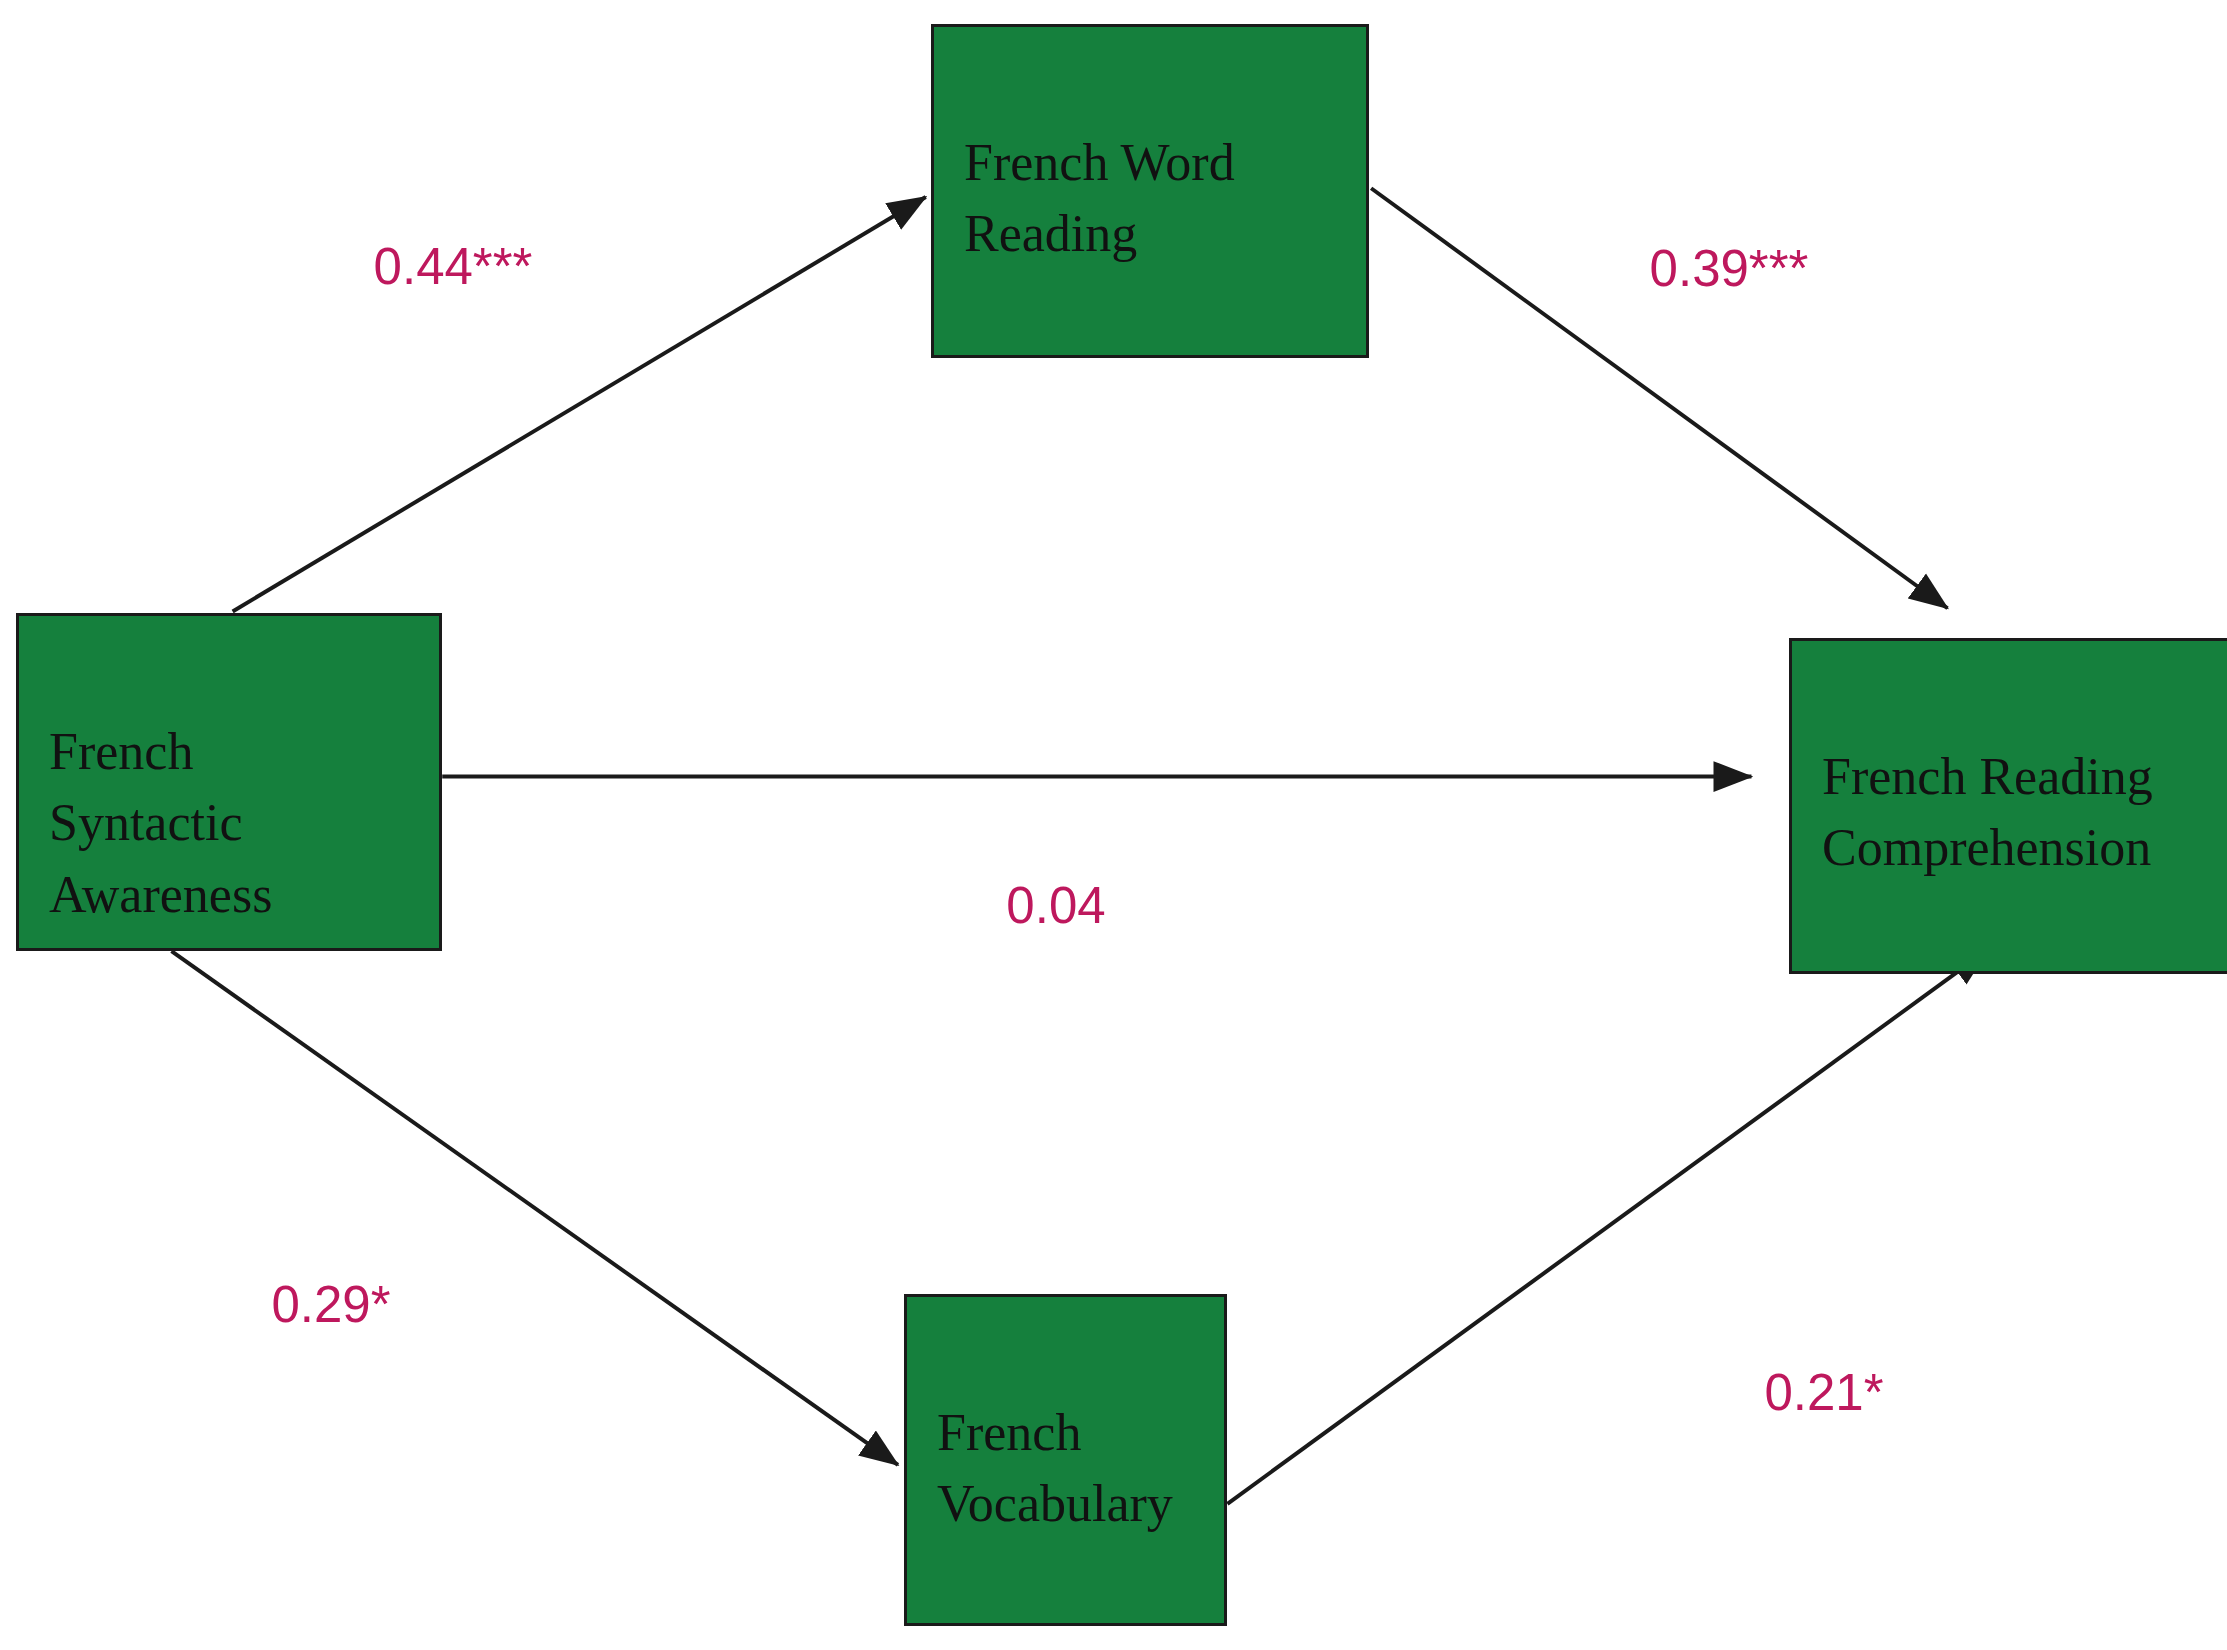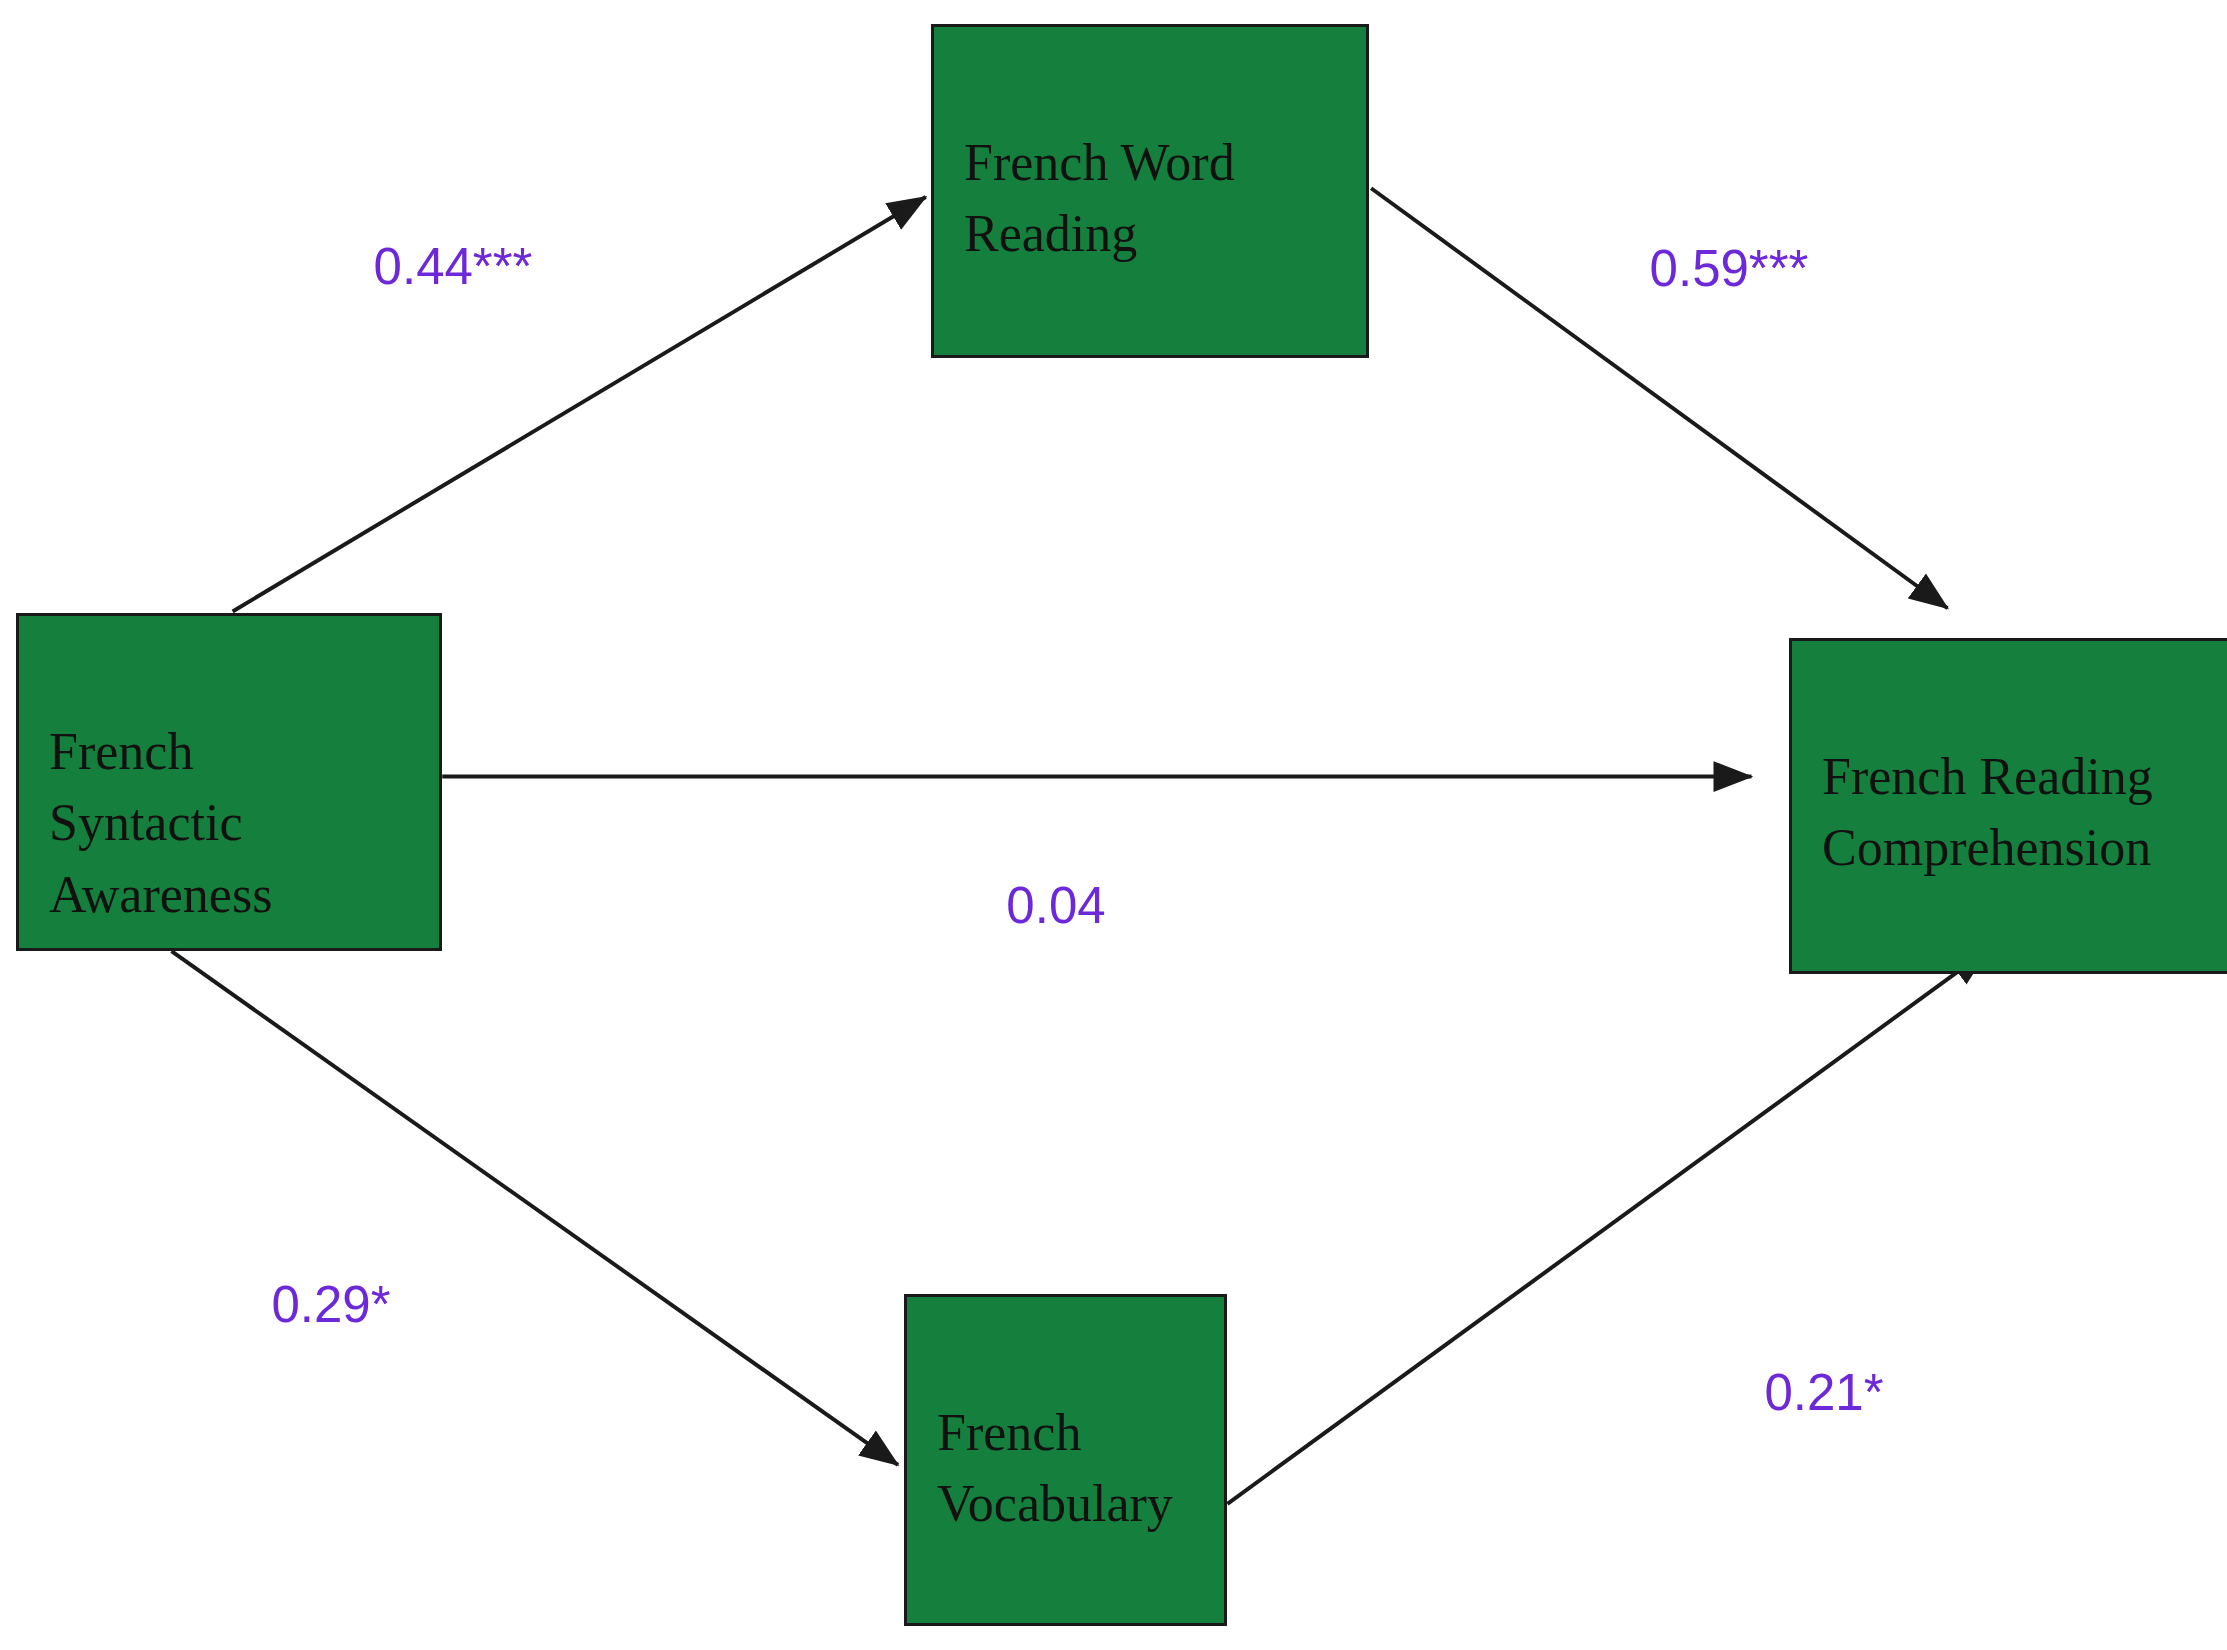--- a/index.html
+++ b/index.html
@@ -41,21 +41,21 @@
   #node-word-reading       { left: 931px; top: 24px;   width: 438px; height: 334px; }
   #node-syntactic          { left: 16px;   top: 613px;  width: 426px; height: 338px; }
   #node-reading-comp       { left: 1757px; top: 638px;  width: 448px; height: 336px; margin-left: 32px; }
   #node-vocabulary         { left: 904px; top: 1294px; width: 323px; height: 332px; }
 
   .edge-label {
     position: absolute;
     transform: translate(-50%, -50%);
     font-family: "Liberation Sans", "DejaVu Sans", sans-serif;
     font-size: 51px;
-    color: #6d28d9;
+    color: #be185d;
     white-space: nowrap;
   }
   #lbl-a { left: 453px;  top: 266px;  }
   #lbl-b { left: 1729px; top: 268px;  }
   #lbl-c { left: 1056px; top: 858px; margin-top: 47px; }
   #lbl-d { left: 331px;  top: 1304px; }
   #lbl-e { left: 1824px; top: 1392px; }
 </style>
 </head>
 <body>
@@ -91,21 +91,21 @@
 Comprehension</span>
   </div>
 
   <div class="node" id="node-vocabulary">
     <span>French
 Vocabulary</span>
   </div>
 
   <div class="edge-label" id="lbl-a">0.44***</div>
 
-  <div class="edge-label" id="lbl-b">0.59***</div>
+  <div class="edge-label" id="lbl-b">0.39***</div>
 
   <div class="edge-label" id="lbl-c">0.04</div>
 
   <div class="edge-label" id="lbl-d">0.29*</div>
 
   <div class="edge-label" id="lbl-e">0.21*</div>
 
 </div>
 
 

